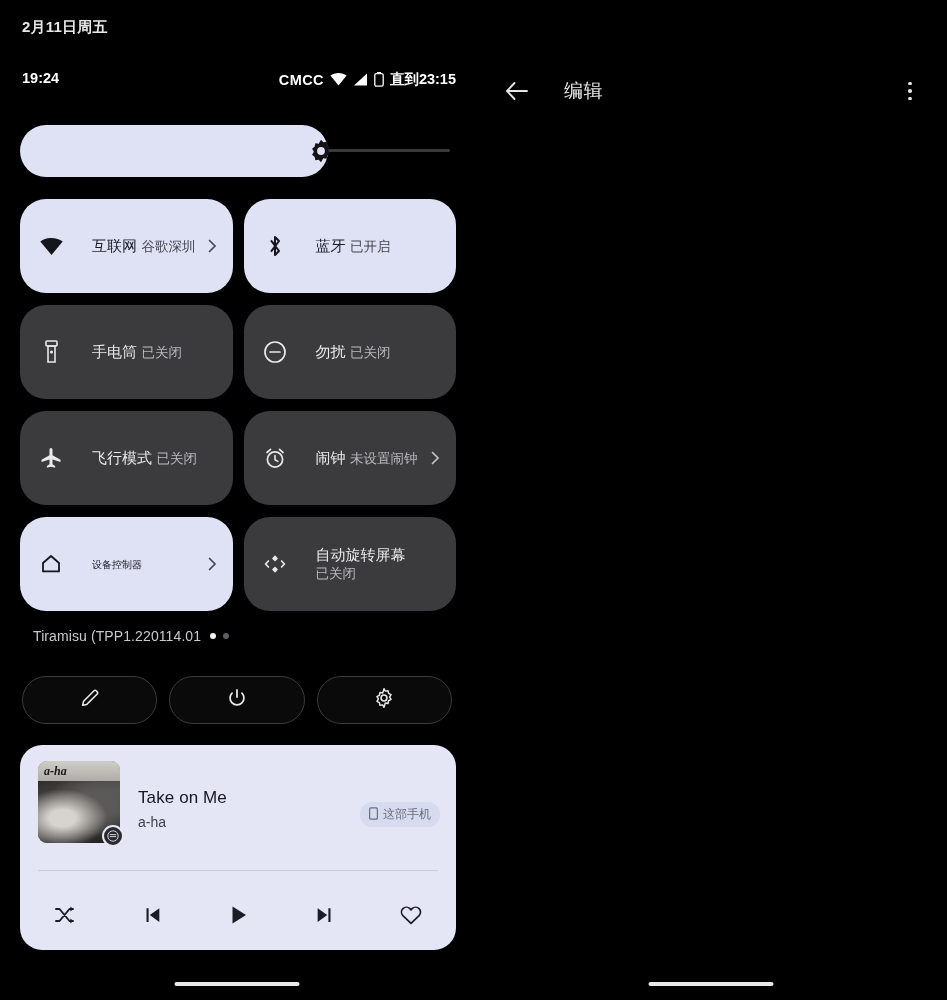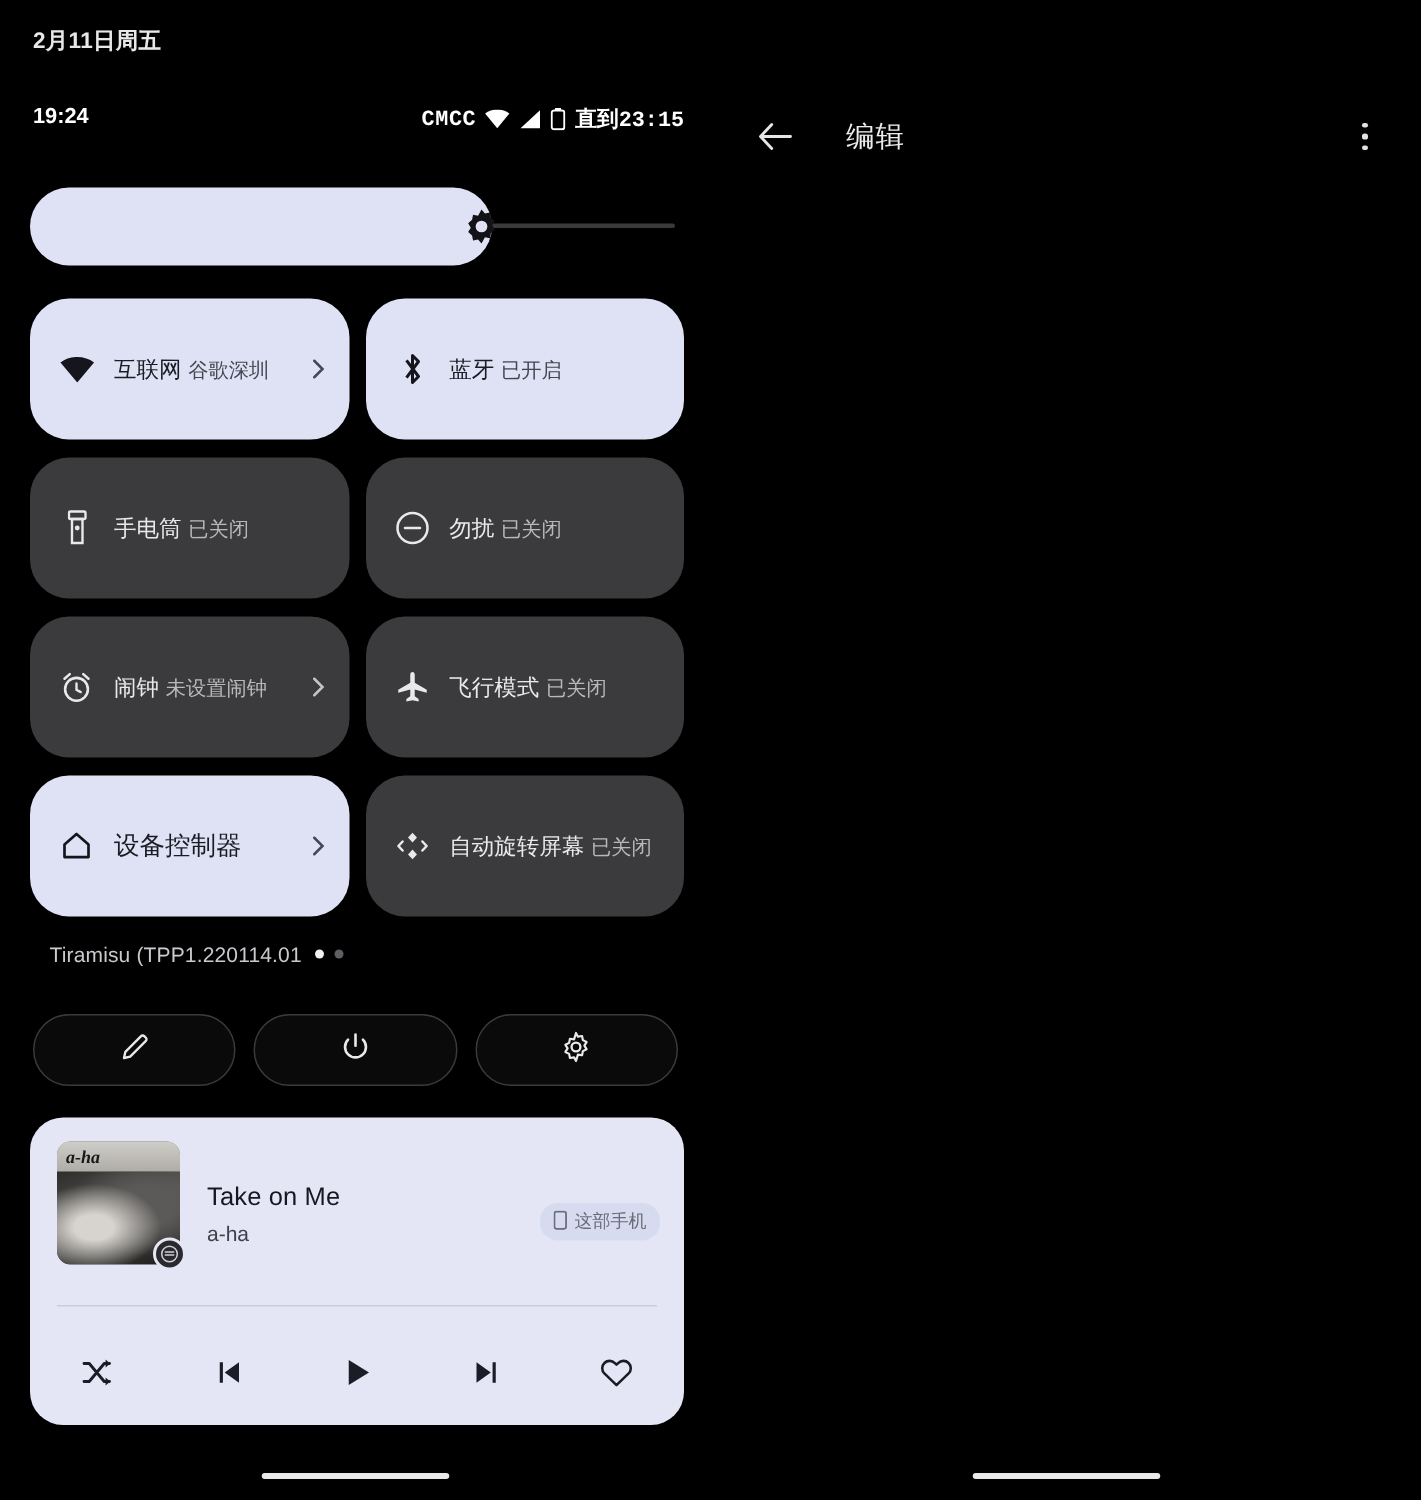--- a/index.html
+++ b/index.html
@@ -23,21 +23,21 @@
   .statusbar{
     position:absolute; left:0; top:70px; width:474px; height:24px;
   }
   .sb-time{
     position:absolute; left:22px; top:0;
     color:#fff; font-size:14.5px; font-weight:bold;
   }
   .sb-right{
     position:absolute; right:18px; top:0;
     display:flex; align-items:center; gap:6px;
-    color:#fff; font-size:14.5px; font-weight:bold;font-family:Liberation Mono, monospace;
+    color:#fff; font-size:14.5px; font-weight:bold;
   }
   .sb-right .carrier{ letter-spacing:.4px; }
   .icn{ display:inline-flex; align-items:center; }
 
   
   .brightness-wrap{
     position:absolute; left:20px; top:125px; width:436px; height:52px;
   }
   .bright-track{
     position:absolute; left:110px; top:24px; width:320px; height:3px;
@@ -60,35 +60,35 @@
     position:relative; height:94px; border-radius:26px;
     background:#3b3b3d;
     display:flex; align-items:center; padding:0 14px 0 18px;
   }
   .tile.on{ background:#dfe1f5; }
   .tile .t-icon{
     width:26px; height:26px; flex:0 0 26px;
     display:flex; align-items:center; justify-content:center;
     margin-right:12px;
   }
-  .tile .t-text{ flex:1 1 auto; min-width:0; }
+  .tile .t-text{ flex:1 1 auto; min-width:0;margin-left:16px; }
   .tile .t-title{
     font-size:15px; color:#e9e9ea; line-height:19px;
     white-space:nowrap; overflow:hidden;
   }
   .tile .t-sub{
     font-size:13.5px; color:#b9b9bd; line-height:19px; margin-top:1px;
     white-space:nowrap; overflow:hidden;
   }
   .tile.on .t-title{ color:#1a1b23; }
   .tile.on .t-sub{ color:#44454f; }
   .tile .chev{
     flex:0 0 14px; width:14px; height:14px; opacity:.85; margin-left:6px;
   }
-  .tile.single .t-title{ font-size:17px; }
+  .tile.single .t-title{ font-size:10px; }
 
   
   .build-row{
     position:absolute; left:0; top:628px; width:474px;
     display:flex; align-items:center; gap:9px; padding-left:33px;text-align:center;
   }
   .build-text{
     color:#c9c9ce; font-size:14px; letter-spacing:.1px;
     max-width:230px; overflow:hidden; white-space:nowrap;
   }
@@ -288,45 +288,45 @@
         </span>
         <span class="t-text">
           <span class="t-title">勿扰</span>
           <span class="t-sub">已关闭</span>
         </span>
       </div>
 
       <div class="tile">
         <span class="t-icon">
           <svg width="24" height="24" viewBox="0 0 24 24">
+              <path d="M12 2c.9 0 1.5.8 1.5 1.8v5.4l8 4.6v2.1l-8-2.3v4.6l2.6 1.8v1.7L12 20.8l-4.1.9v-1.7l2.6-1.8v-4.6l-8 2.3v-2.1l8-4.6V3.8C10.5 2.8 11.1 2 12 2z" fill="#e9e9ea"></path>
+            </svg>
+        </span>
+        <span class="t-text">
+          <span class="t-title">飞行模式</span>
+          <span class="t-sub">已关闭</span>
+        </span>
+      </div>
+
+      <div class="tile">
+        <span class="t-icon">
+          <svg width="24" height="24" viewBox="0 0 24 24">
             <circle cx="12" cy="13.5" r="7.6" fill="none" stroke="#e9e9ea" stroke-width="1.7"></circle>
             <path d="M12 9.6v4.2l2.8 1.6" fill="none" stroke="#e9e9ea" stroke-width="1.6" stroke-linecap="round"></path>
             <path d="M4 6.5 7.5 3.4M20 6.5 16.5 3.4" stroke="#e9e9ea" stroke-width="1.7" stroke-linecap="round"></path>
           </svg>
         </span>
         <span class="t-text">
           <span class="t-title">闹钟</span>
           <span class="t-sub">未设置闹钟</span>
         </span>
         <span class="chev">
           <svg width="14" height="14" viewBox="0 0 14 14">
               <path d="M4.5 1.5 10 7l-5.5 5.5" fill="none" stroke="#dcdcde" stroke-width="1.7" stroke-linecap="round"></path>
             </svg>
-        </span>
-      </div>
-
-      <div class="tile">
-        <span class="t-icon">
-          <svg width="24" height="24" viewBox="0 0 24 24">
-              <path d="M12 2c.9 0 1.5.8 1.5 1.8v5.4l8 4.6v2.1l-8-2.3v4.6l2.6 1.8v1.7L12 20.8l-4.1.9v-1.7l2.6-1.8v-4.6l-8 2.3v-2.1l8-4.6V3.8C10.5 2.8 11.1 2 12 2z" fill="#e9e9ea"></path>
-            </svg>
-        </span>
-        <span class="t-text">
-          <span class="t-title">飞行模式</span>
-          <span class="t-sub">已关闭</span>
         </span>
       </div>
 
       <div class="tile on single">
         <span class="t-icon">
           <svg width="24" height="24" viewBox="0 0 24 24">
               <path d="M4 11 12 4l8 7v8.4H4z" fill="none" stroke="#15161d" stroke-width="1.8" stroke-linejoin="round"></path>
             </svg>
         </span>
         <span class="t-text">

